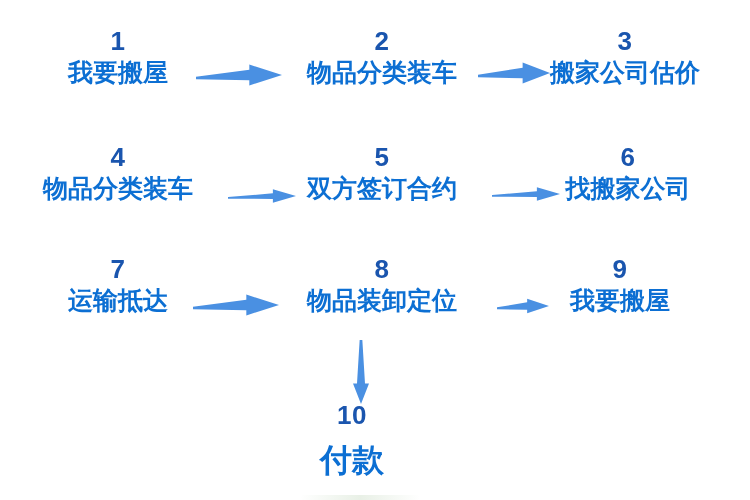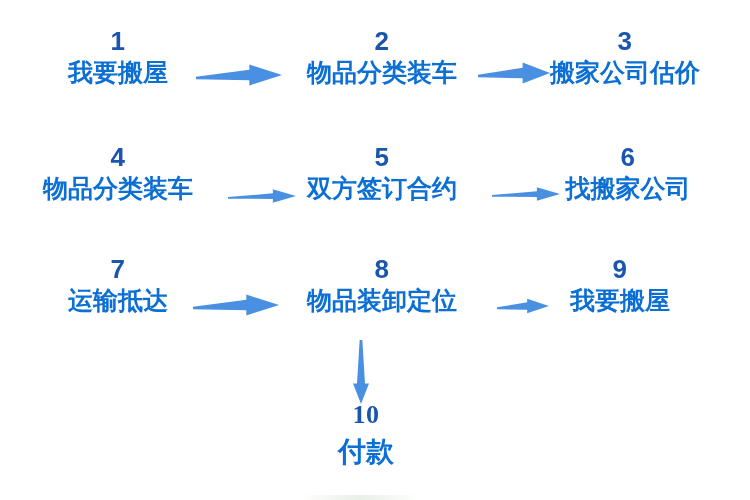--- a/index.html
+++ b/index.html
@@ -44,22 +44,22 @@
   
   .s1 { left: -2px;  top: 26px; }
   .s2 { left: 262px; top: 26px; }
   .s3 { left: 505px; top: 26px; }
   .s4 { left: -2px;  top: 142px; }
   .s5 { left: 262px; top: 142px; }
   .s6 { left: 508px; top: 142px; }
   .s7 { left: -2px;  top: 254px; }
   .s8 { left: 262px; top: 254px; }
   .s9 { left: 500px; top: 254px; }
-  .s10 { left: 246px; top: 400px; font-family: Liberation Serif, serif; }
-  .s10 .label { font-size: 28px; line-height: 40px; margin-top: 2px; }
+  .s10 { left: 232px; top: 400px; }
+  .s10 .label { font-size: 32px; line-height: 40px; margin-top: 10px; }
   .arrow {
     position: absolute;
   }
   .arrow svg { display: block; width: 100%; height: 100%; }
   .a1 { left: 196px; top: 62px;  width: 86px; height: 26px; }
   .a2 { left: 478px; top: 60px;  width: 72px; height: 26px; }
   .a3 { left: 228px; top: 186px; width: 68px; height: 20px; }
   .a4 { left: 492px; top: 184px; width: 68px; height: 20px; }
   .a5 { left: 193px; top: 292px; width: 86px; height: 26px; }
   .a6 { left: 497px; top: 296px; width: 52px; height: 20px; }

